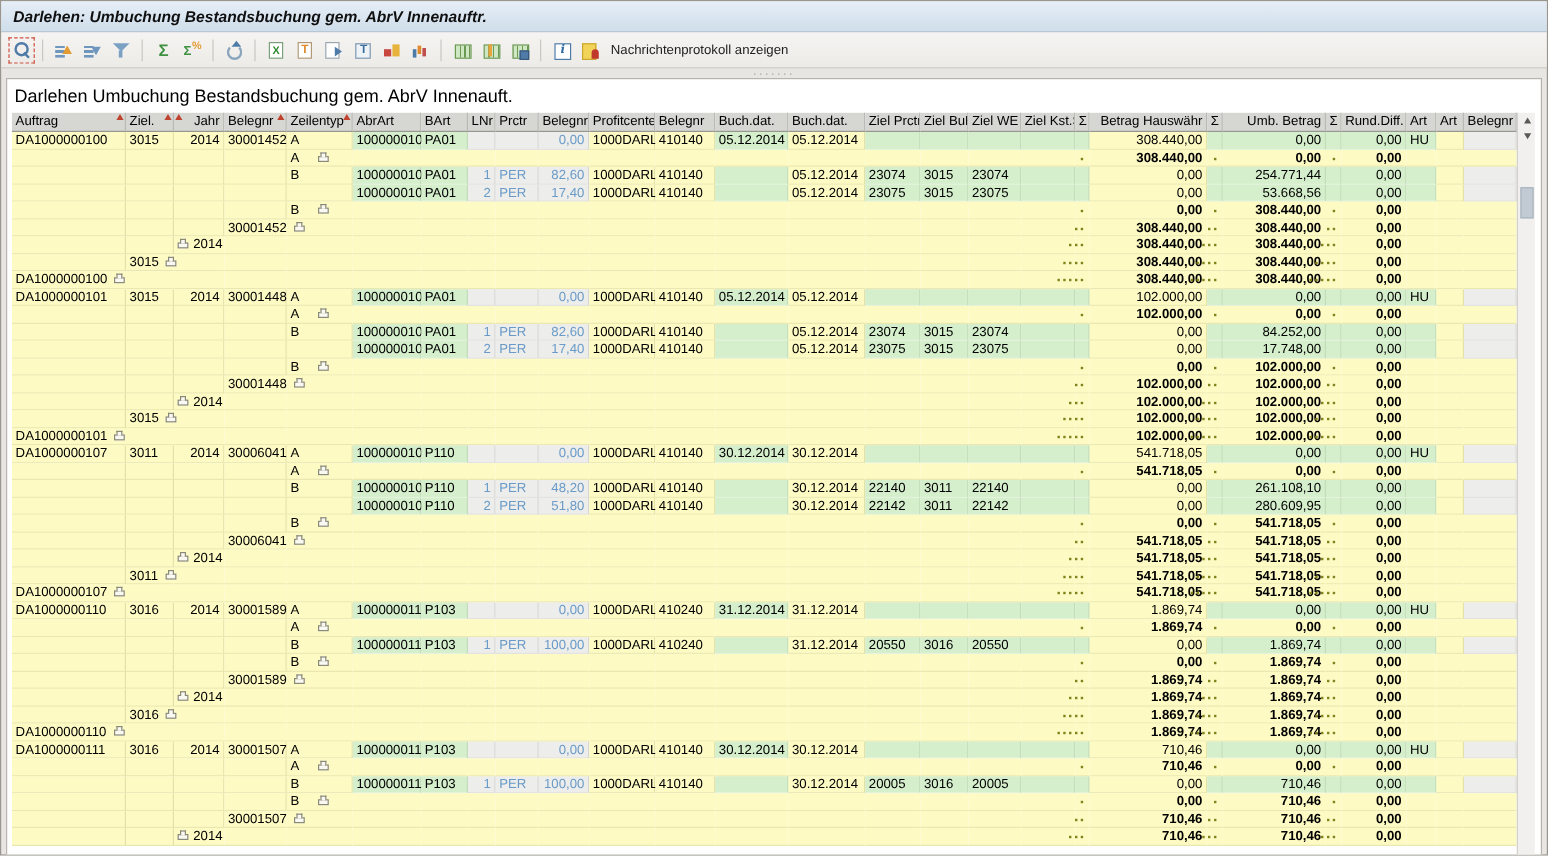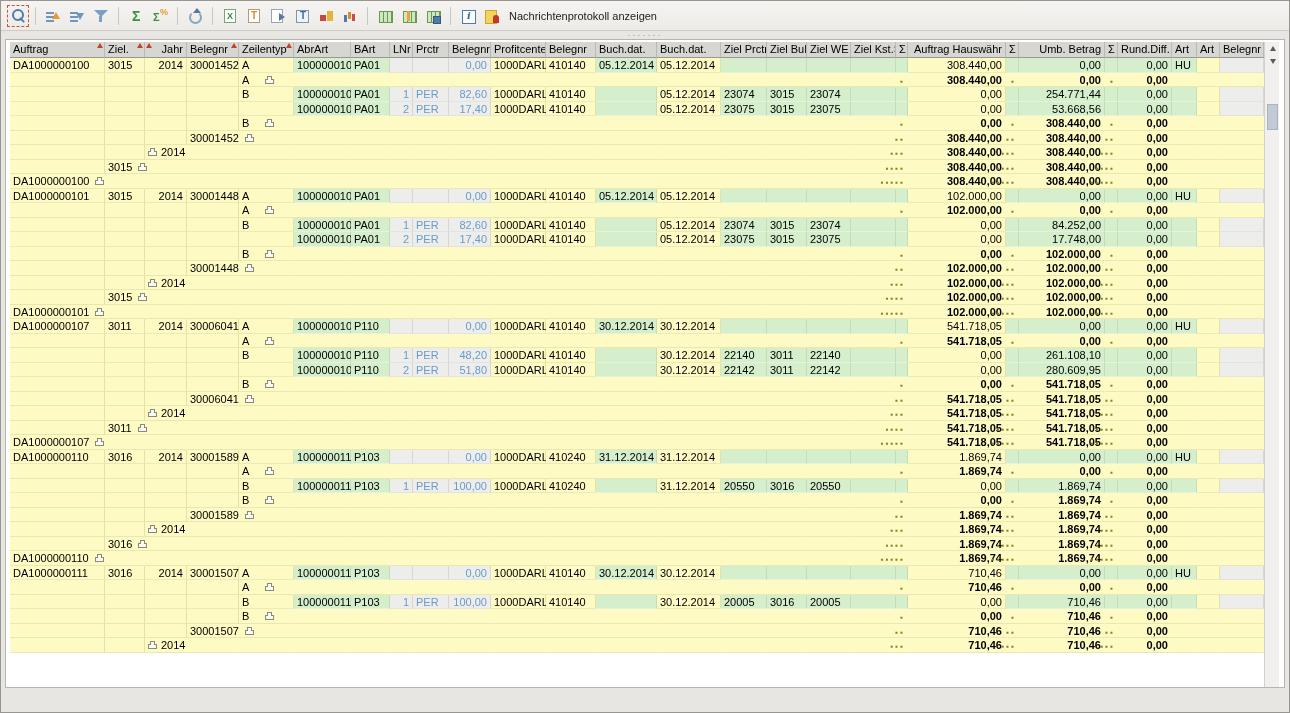--- a/index.html
+++ b/index.html
@@ -106,20 +106,23 @@
   .vthumb{position:absolute;left:2px;top:62px;width:11px;height:26px;background:#c2cbd3;border:1px solid #a8b4bf}
   .vbottom{position:absolute;bottom:0;left:0}
   .hscrollbar{height:15px;display:flex;align-items:center;background:#f1f0ee;border-top:1px solid #d3d1cc;margin-top:0}
   .htrack{flex:1;height:15px;position:relative}
   .hthumb{position:absolute;top:2px;left:49%;width:35%;height:11px;background:#c2cbd3;border:1px solid #a8b4bf}
 </style>
 </head>
 <body>
 
 <div class="window">
+  <div class="titlebar">
+    <span class="t">Darlehen: Umbuchung Bestandsbuchung gem. AbrV Innenauftr.</span>
+  </div>
 
   <div class="toolbar" id="toolbar">
       <span class="tbtn framed">
         <span class="ic ic-select-detail"></span>
       </span>
       <span class="sep"></span>
       <span class="tbtn">
         <span class="ic ic-sort-asc"></span>
       </span>
       <span class="tbtn">
@@ -176,20 +179,21 @@
         <span class="ic ic-message-log"></span>
       </span>
       <span class="tlabel">Nachrichtenprotokoll anzeigen</span>
     </div>
 
   <div class="splitter">
     <span class="dots">·······</span>
   </div>
 
   <div class="panel">
+    <div class="grid-title">Darlehen Umbuchung Bestandsbuchung gem. AbrV Innenauft.</div>
     <div class="gridwrap">
       <div class="gridmain">
         <div class="hrow" id="hrow">
             <div class="hcell" style="width: 95px; flex: 0 0 95px;"><span>Auftrag</span><span class="tri tr"></span></div>
             <div class="hcell" style="width: 40px; flex: 0 0 40px;"><span>Ziel.</span><span class="tri tr"></span></div>
             <div class="hcell r" style="width: 42px; flex: 0 0 42px;"><span>Jahr</span><span class="tri tl"></span></div>
             <div class="hcell" style="width: 52px; flex: 0 0 52px;"><span>Belegnr</span><span class="tri tr"></span></div>
             <div class="hcell" style="width: 55px; flex: 0 0 55px;"><span>Zeilentyp</span><span class="tri tr"></span></div>
             <div class="hcell" style="width: 57px; flex: 0 0 57px;"><span>AbrArt</span></div>
             <div class="hcell" style="width: 39px; flex: 0 0 39px;"><span>BArt</span></div>
@@ -198,21 +202,21 @@
             <div class="hcell r" style="width: 42px; flex: 0 0 42px;"><span>Belegnr</span></div>
             <div class="hcell" style="width: 55px; flex: 0 0 55px;"><span>Profitcenter</span></div>
             <div class="hcell" style="width: 50px; flex: 0 0 50px;"><span>Belegnr</span></div>
             <div class="hcell" style="width: 61px; flex: 0 0 61px;"><span>Buch.dat.</span></div>
             <div class="hcell" style="width: 64px; flex: 0 0 64px;"><span>Buch.dat.</span></div>
             <div class="hcell" style="width: 46px; flex: 0 0 46px;"><span>Ziel Prctr</span></div>
             <div class="hcell" style="width: 40px; flex: 0 0 40px;"><span>Ziel BuKr</span></div>
             <div class="hcell" style="width: 44px; flex: 0 0 44px;"><span>Ziel WE</span></div>
             <div class="hcell" style="width: 45px; flex: 0 0 45px;"><span>Ziel Kst.S</span></div>
             <div class="hcell" style="width: 12px; flex: 0 0 12px;"><span>Σ</span></div>
-            <div class="hcell r" style="width: 98px; flex: 0 0 98px;"><span>Auftrag Hauswähr</span></div>
+            <div class="hcell r" style="width: 98px; flex: 0 0 98px;"><span>Betrag Hauswähr</span></div>
             <div class="hcell" style="width: 13px; flex: 0 0 13px;"><span>Σ</span></div>
             <div class="hcell r" style="width: 86px; flex: 0 0 86px;"><span>Umb. Betrag</span></div>
             <div class="hcell" style="width: 13px; flex: 0 0 13px;"><span>Σ</span></div>
             <div class="hcell r" style="width: 54px; flex: 0 0 54px;"><span>Rund.Diff.</span></div>
             <div class="hcell" style="width: 25px; flex: 0 0 25px;"><span>Art</span></div>
             <div class="hcell" style="width: 23px; flex: 0 0 23px;"><span>Art</span></div>
             <div class="hcell" style="width: 44px; flex: 0 0 44px;"><span>Belegnr</span></div>
           </div>
         <div class="rows" id="rows">
             <div class="row">

